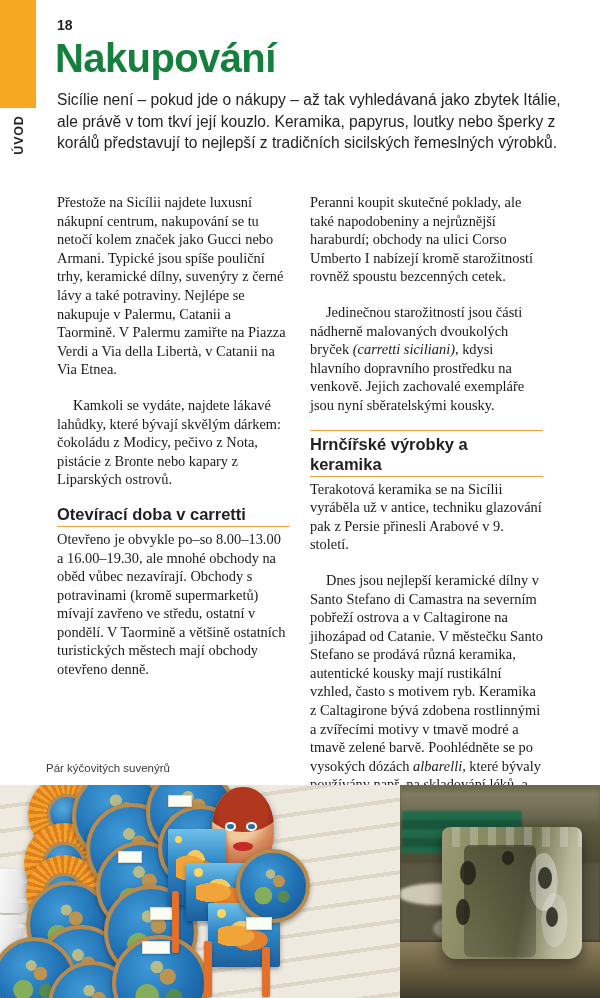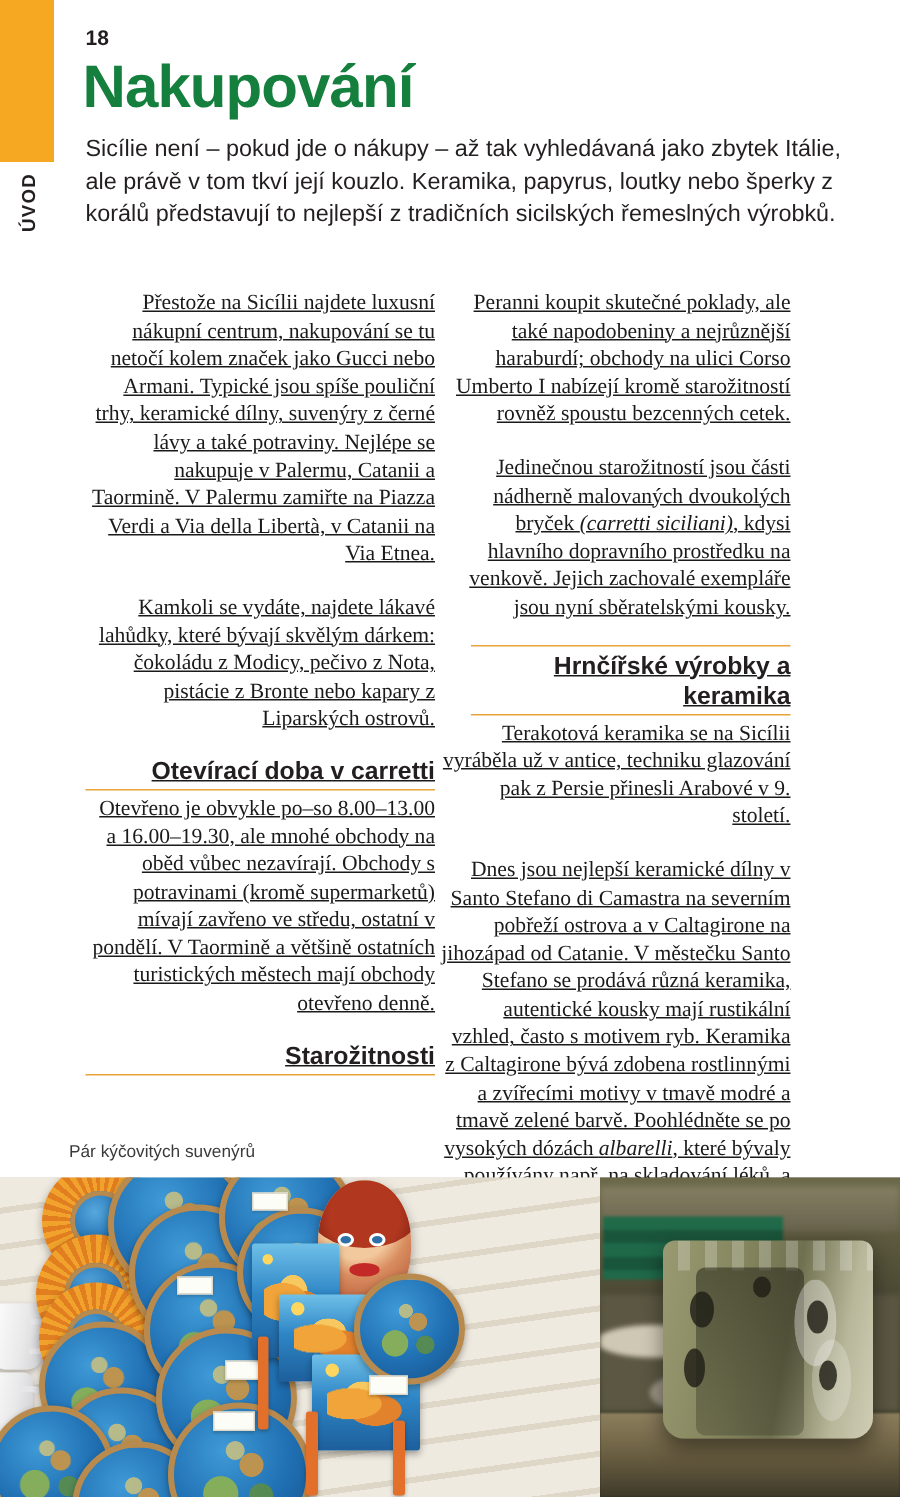--- a/index.html
+++ b/index.html
@@ -42,42 +42,40 @@
   .standfirst{
     position:absolute;left:57px;top:89px;width:505px;
     font-family:"Liberation Sans", sans-serif;
     font-size:15.6px;line-height:21.5px;color:#231f20;
   }
 
   
   .col{
     position:absolute;top:193px;width:233px;
     font-size:14.4px;line-height:18.6px;color:#1a1a1a;
-    text-align:right;
-    text-decoration:underline;
+    text-align:left;
   }
   .col-left{left:57px;}
-  .col-right{left:294px;}
+  .col-right{left:310px;}
 
   .col p{margin:0;}
   .col p.indent{text-indent:16px;margin-top:17px;}
 
   
   .subhead{
     font-family:"Liberation Sans", sans-serif;
     font-weight:bold;font-size:16.5px;line-height:20px;
     color:#231f20;margin:0;
     padding-bottom:2px;
     border-bottom:1.6px solid #e8a33d;
   }
   .subhead-wrap{margin:15px 0 3px 0;}
   .subhead-wrap.ruled-top .subhead{
     border-top:1.6px solid #e8a33d;
     padding-top:3px;
-    margin-left:20px;
   }
 
   em{font-style:italic;}
 
   
   .caption{
     position:absolute;left:46px;top:762px;
     font-family:"Liberation Sans", sans-serif;
     font-size:11.5px;color:#3b3b3b;
   }
@@ -283,23 +281,20 @@
   <div class="page-title">Nakupování</div>
   <div class="standfirst">Sicílie není – pokud jde o nákupy – až tak vyhledávaná jako zbytek Itálie, ale právě v tom tkví její kouzlo. Keramika, papyrus, loutky nebo šperky z korálů představují to nejlepší z tradičních sicilských řemeslných výrobků.</div>
 
   <div class="col col-left">
       <p>Přestože na Sicílii najdete luxusní nákupní centrum, nakupování se tu netočí kolem značek jako Gucci nebo Armani. Typické jsou spíše pouliční trhy, keramické dílny, suvenýry z černé lávy a také potraviny. Nejlépe se nakupuje v Palermu, Catanii a Taormině. V Palermu zamiřte na Piazza Verdi a Via della Libertà, v Catanii na Via Etnea.</p>
       <p class="indent">Kamkoli se vydáte, najdete lákavé lahůdky, které bývají skvělým dárkem: čokoládu z Modicy, pečivo z Nota, pistácie z Bronte nebo kapary z Liparských ostrovů.</p>
       <div class="subhead-wrap">
         <div class="subhead">Otevírací doba v carretti</div>
       </div>
       <p>Otevřeno je obvykle po–so 8.00–13.00 a 16.00–19.30, ale mnohé obchody na oběd vůbec nezavírají. Obchody s potravinami (kromě supermarketů) mívají zavřeno ve středu, ostatní v pondělí. V Taormině a většině ostatních turistických městech mají obchody otevřeno denně.</p>
-      <div class="subhead-wrap">
-        <div class="subhead">Starožitnosti</div>
-      </div>
     </div>
   <div class="col col-right">
       <p>Peranni koupit skutečné poklady, ale také napodobeniny a nejrůznější haraburdí; obchody na ulici Corso Umberto I nabízejí kromě starožitností rovněž spoustu bezcenných cetek.</p>
       <p class="indent"><span>Jedinečnou starožitností jsou části nádherně malovaných dvoukolých bryček </span><em>(carretti siciliani)</em><span>, kdysi hlavního dopravního prostředku na venkově. Jejich zachovalé exempláře jsou nyní sběratelskými kousky.</span></p>
       <div class="subhead-wrap ruled-top">
         <div class="subhead">Hrnčířské výrobky a keramika</div>
       </div>
       <p>Terakotová keramika se na Sicílii vyráběla už v antice, techniku glazování pak z Persie přinesli Arabové v 9. století.</p>
       <p class="indent"><span>Dnes jsou nejlepší keramické dílny v Santo Stefano di Camastra na severním pobřeží ostrova a v Caltagirone na jihozápad od Catanie. V městečku Santo Stefano se prodává různá keramika, autentické kousky mají rustikální vzhled, často s motivem ryb. Keramika z Caltagirone bývá zdobena rostlinnými a zvířecími motivy v tmavě modré a tmavě zelené barvě. Poohlédněte se po vysokých dózách </span><em>albarelli</em><span>, které bývaly používány např. na skladování léků, a také po hlavách představujících postavy</span></p>
     </div>

